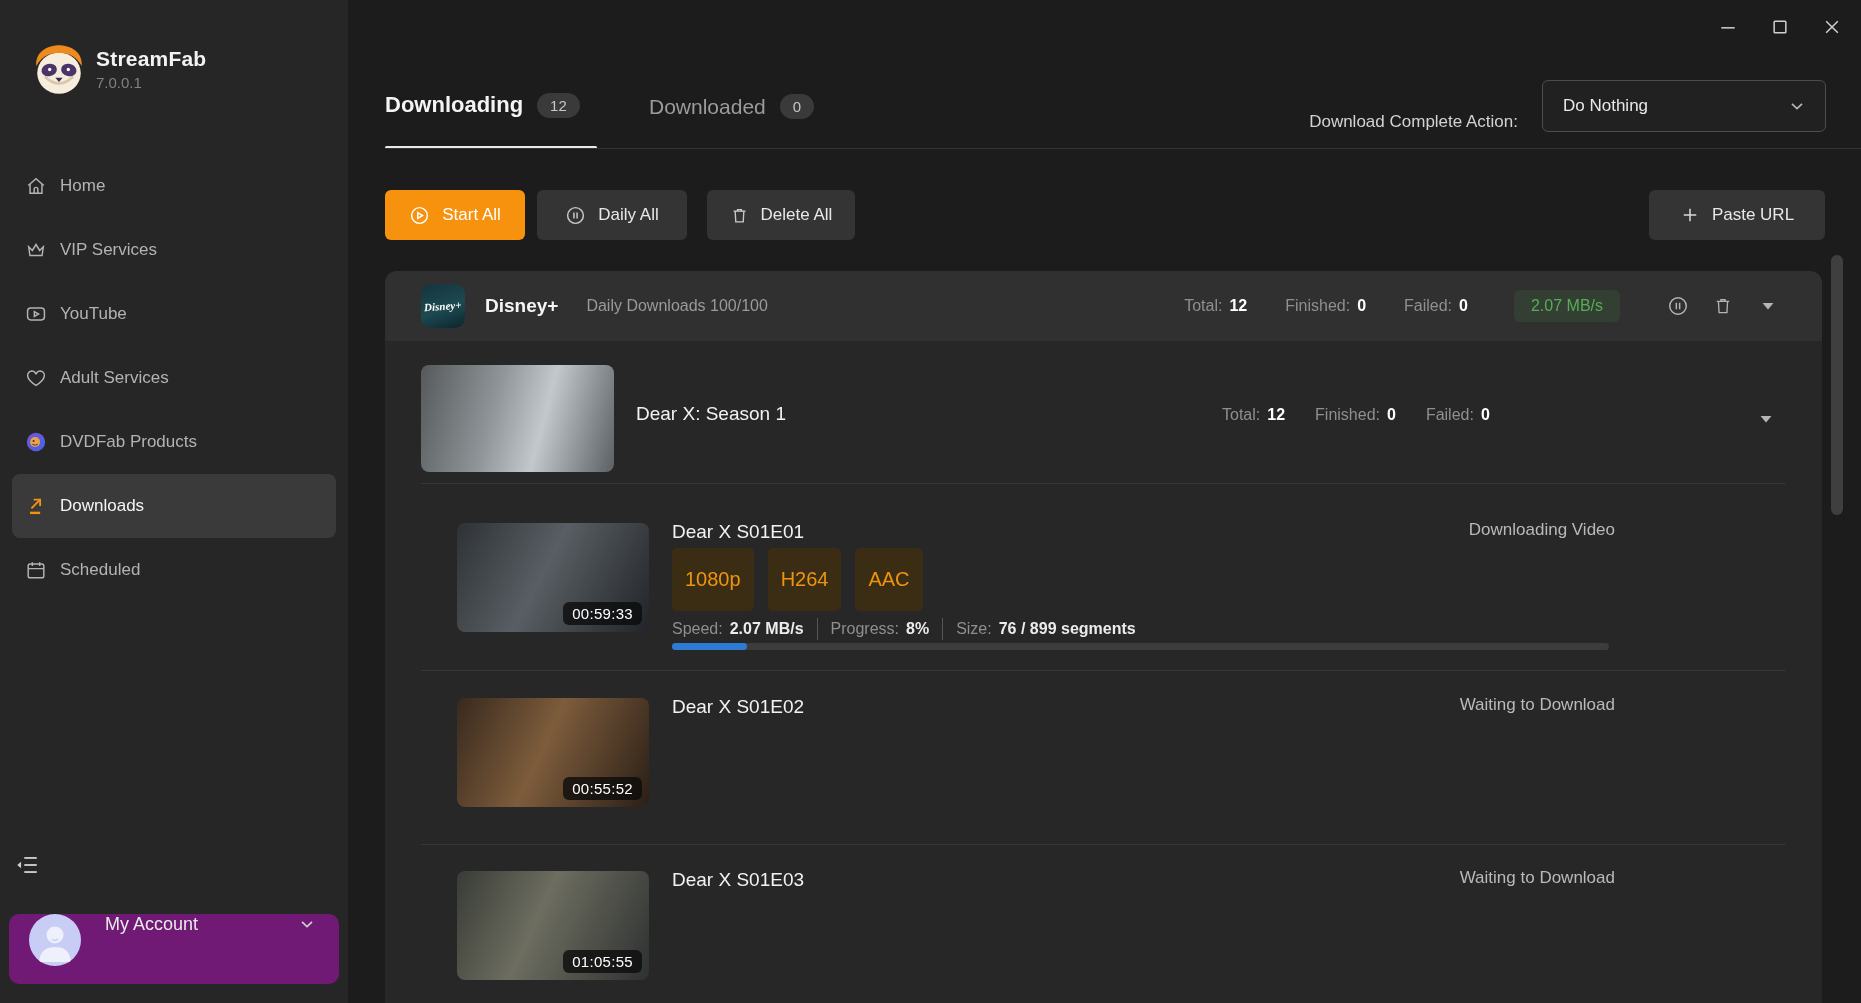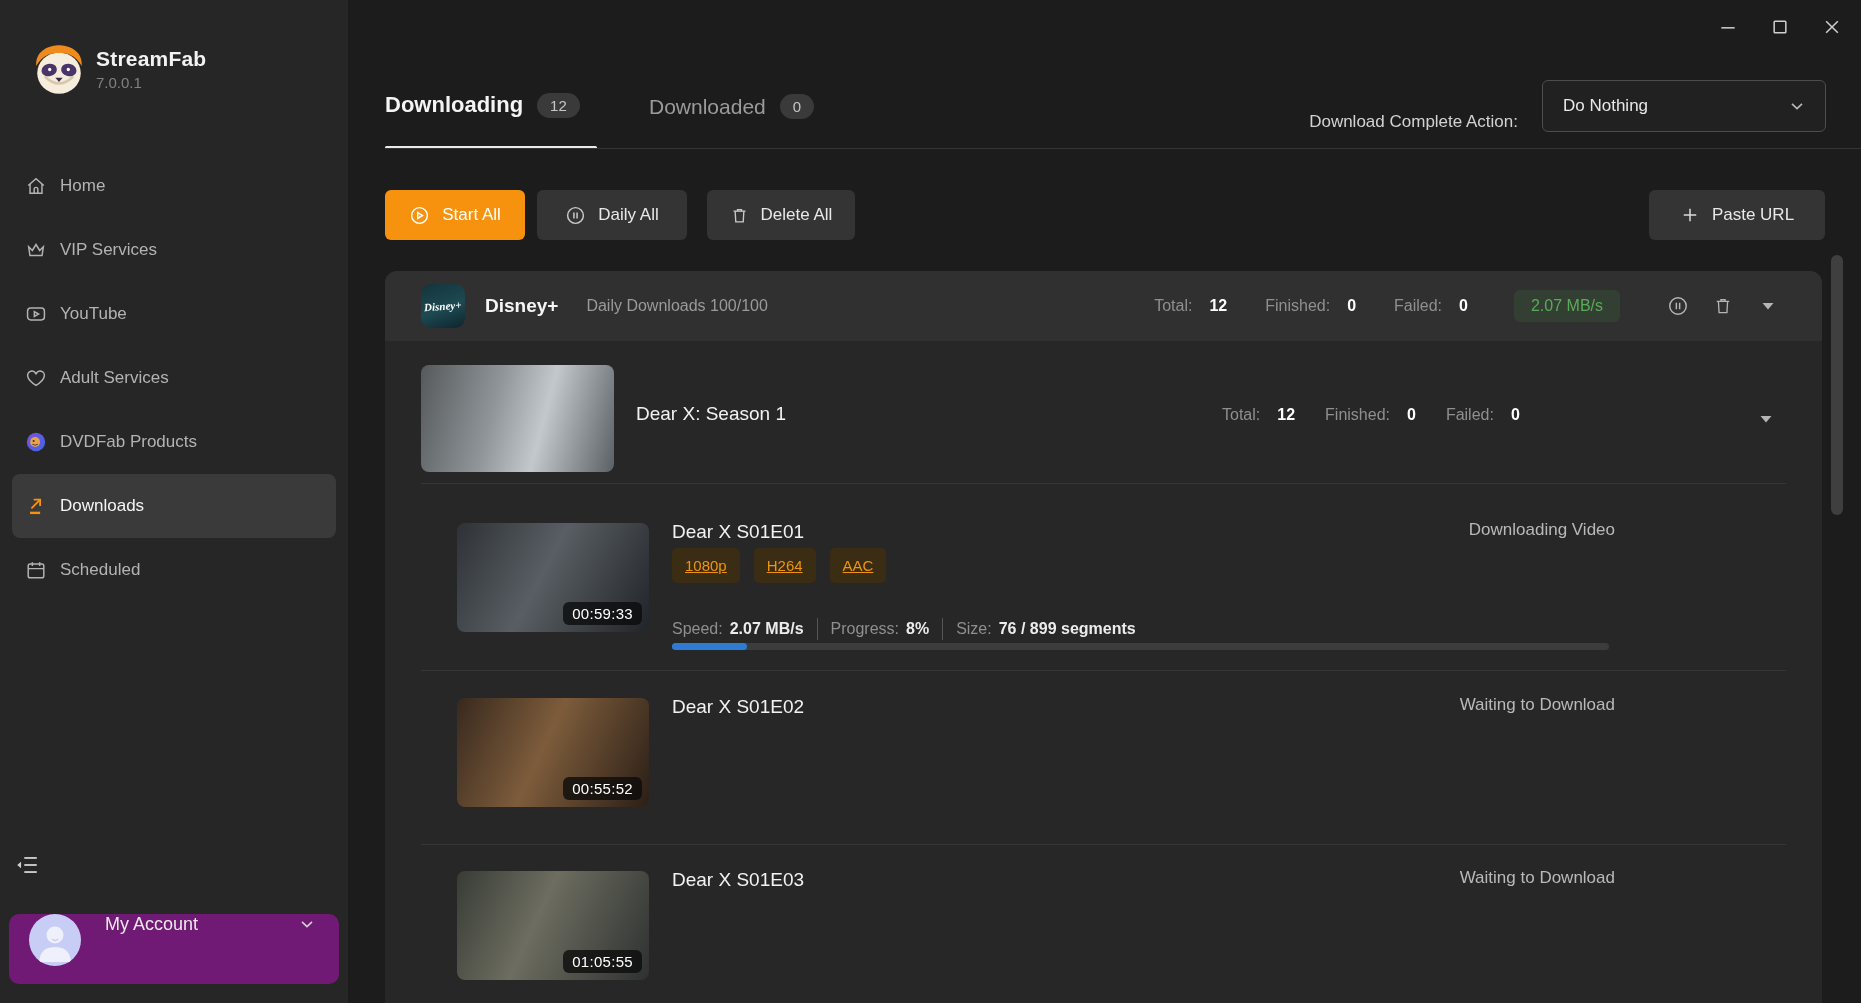--- a/index.html
+++ b/index.html
@@ -57,21 +57,21 @@
   #group-header { position:absolute; left:0; top:0; width:100%; height:70px; background:#303030;
     display:flex; align-items:center; padding:0 42px 0 36px; }
   #provider-logo { width:44px; height:44px; border-radius:10px; flex:0 0 auto;
     background:linear-gradient(160deg,#15333c 0%,#1d4a52 55%,#0e242c 100%);
     display:flex; align-items:center; justify-content:center; }
   #provider-logo span { font-family:"Liberation Serif", serif; font-style:italic; font-weight:bold;
     font-size:11px; color:#fff; transform:rotate(-4deg); }
   #group-header .g-name { font-size:19px; font-weight:bold; color:#f5f5f5; margin-left:20px; }
   #group-header .g-daily { font-size:16px; color:#9a9a9a; margin-left:28px; }
   #group-header .g-spacer { flex:1; }
-  .stat { display:flex; align-items:baseline; gap:17px; white-space:nowrap; }
+  .stat { display:flex; align-items:baseline; gap:7px; white-space:nowrap; }
   .stat .s-label { font-size:16px; color:#8f8f8f; }
   .stat .s-value { font-size:16px; font-weight:bold; color:#fff; }
   #group-stats { display:flex; gap:38px; }
   #speed-badge { margin-left:46px; background:rgba(88,172,88,.13); border-radius:6px; padding:7px 17px;
     font-size:16px; color:#58ac58; white-space:nowrap; }
   #group-icons { display:flex; align-items:center; gap:21px; margin-left:46px; }
   .icon-btn { width:24px; height:24px; display:flex; align-items:center; justify-content:center; cursor:pointer; }
 
   .thumb { position:absolute; border-radius:8px; overflow:hidden; cursor:pointer; }
   .thumb .dur { position:absolute; right:7px; bottom:7px; background:rgba(10,10,10,.78); border-radius:6px;
@@ -87,21 +87,21 @@
 
   .row-title { position:absolute; font-size:19px; color:#f2f2f2; white-space:nowrap; }
   .row-status { position:absolute; right:207px; font-size:17px; color:#b9b9b9; white-space:nowrap; }
   #season-title { left:251px; top:132px; }
   #season-stats { position:absolute; left:837px; top:135px; display:flex; gap:30px; }
   #season-caret { position:absolute; right:44px; top:136px; }
 
   .sep { position:absolute; left:36px; width:1365px; height:1px; background:#363636; }
 
   #e1-tags { position:absolute; left:287px; top:277px; display:flex; gap:14px; }
-  .tag { background:#3b2d14; color:#ef940e; font-size:15px; border-radius:5px; padding:9px 13px;text-decoration:underline; }
+  .tag { background:#3b2d14; color:#ef940e; font-size:20px; border-radius:5px; padding:20px 13px; }
   #e1-meta { position:absolute; left:287px; top:347px; display:flex; align-items:center; gap:13px; }
   .meta-pair { display:flex; align-items:baseline; gap:7px; white-space:nowrap; }
   .meta-pair .m-label { font-size:16px; color:#8f8f8f; }
   .meta-pair .m-value { font-size:16px; font-weight:bold; color:#ececec; }
   .meta-div { width:1px; height:22px; background:#555; }
   #e1-progress { position:absolute; left:287px; top:372px; width:937px; height:7px; background:#3c3c3c;
     border-radius:4px; }
   #e1-progress .fill { height:100%; background:#2e7bd3; border-radius:4px; }
 
   #scrollbar-thumb { position:absolute; left:1483px; top:255px; width:12px; height:260px;

